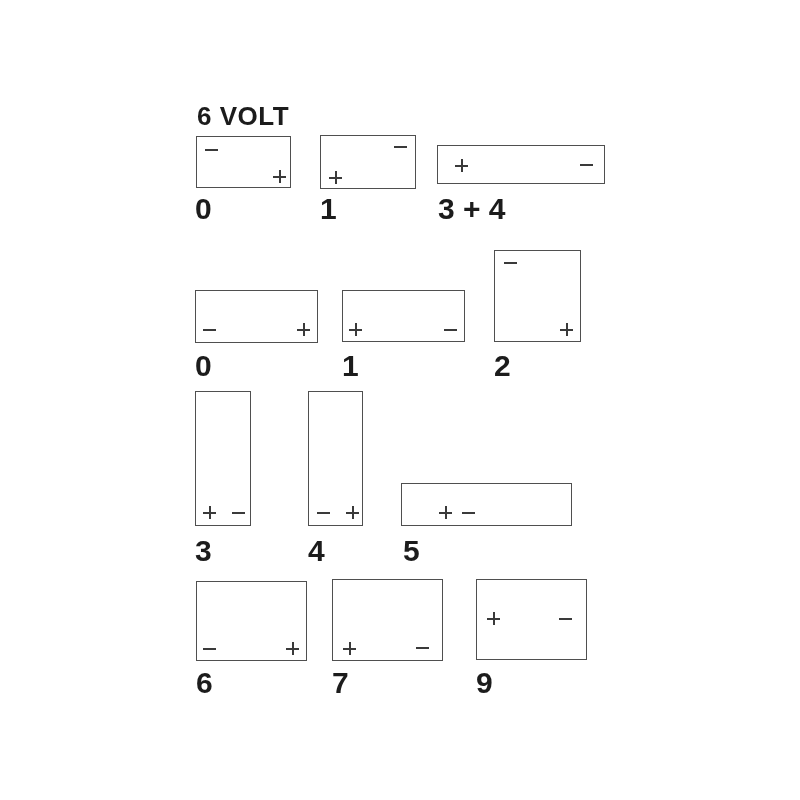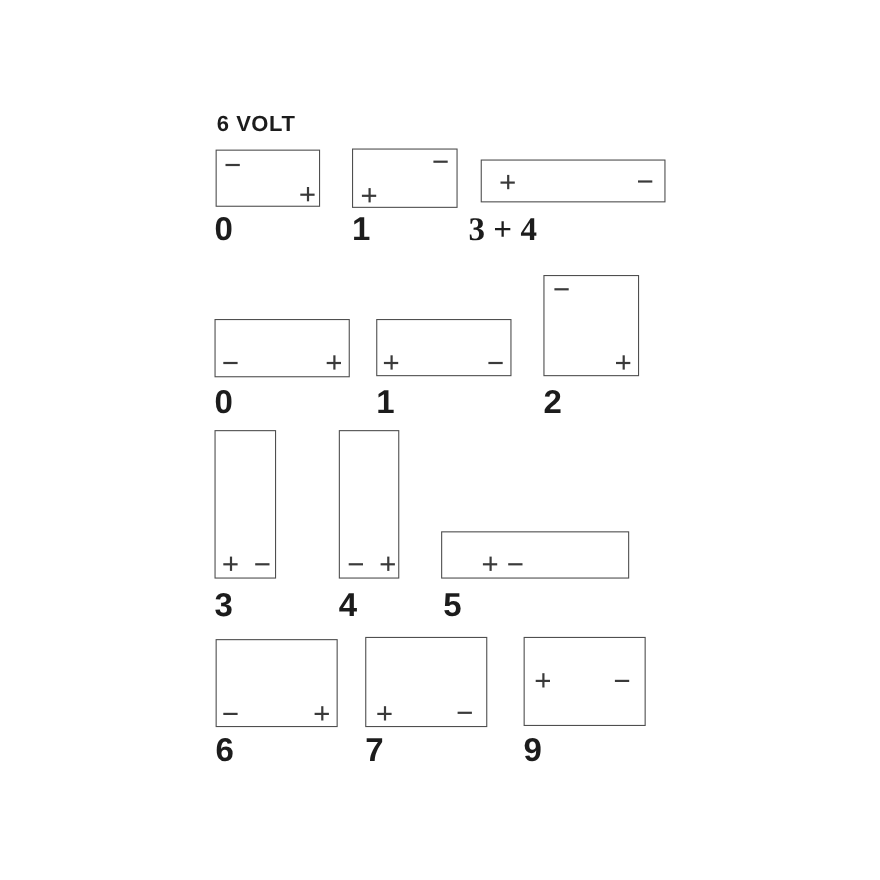--- a/index.html
+++ b/index.html
@@ -10,21 +10,21 @@
   .canvas {
     position: relative;
     width: 800px;
     height: 800px;
     background: var(--bg, #ffffff);
     font-family: "Liberation Sans", "DejaVu Sans", sans-serif;
     overflow: hidden;
   }
   .section-heading {
     position: absolute;
-    font-size: 20px;
+    font-size: 26px;
     font-weight: bold;
     color: var(--label, #1c1c1c);
     line-height: 1;
     white-space: nowrap;
     letter-spacing: 0.5px;
     text-align: right;
   }
   .battery-box {
     position: absolute;
     box-sizing: border-box;
@@ -89,21 +89,21 @@
     <div class="battery-label" style="left: 320px; top: 194px;">1</div>
     <div class="battery-box" style="left: 437px; top: 145px; width: 168px; height: 39px;">
       <span class="terminal plus" style="left: 17px; top: 13px;">
         <i class="bar-h"></i>
         <i class="bar-v"></i>
       </span>
       <span class="terminal minus" style="left: 142px; top: 12px;">
         <i class="bar-h"></i>
       </span>
     </div>
-    <div class="battery-label" style="left: 426px; top: 194px; font-family: Liberation Serif, serif;">3 + 4</div>
+    <div class="battery-label" style="left: 438px; top: 194px;">3 + 4</div>
     <div class="battery-box" style="left: 195px; top: 290px; width: 123px; height: 53px;">
       <span class="terminal minus" style="left: 7px; top: 32px;">
         <i class="bar-h"></i>
       </span>
       <span class="terminal plus" style="left: 101px; top: 32px;">
         <i class="bar-h"></i>
         <i class="bar-v"></i>
       </span>
     </div>
     <div class="battery-label" style="left: 195px; top: 351px;">0</div>

